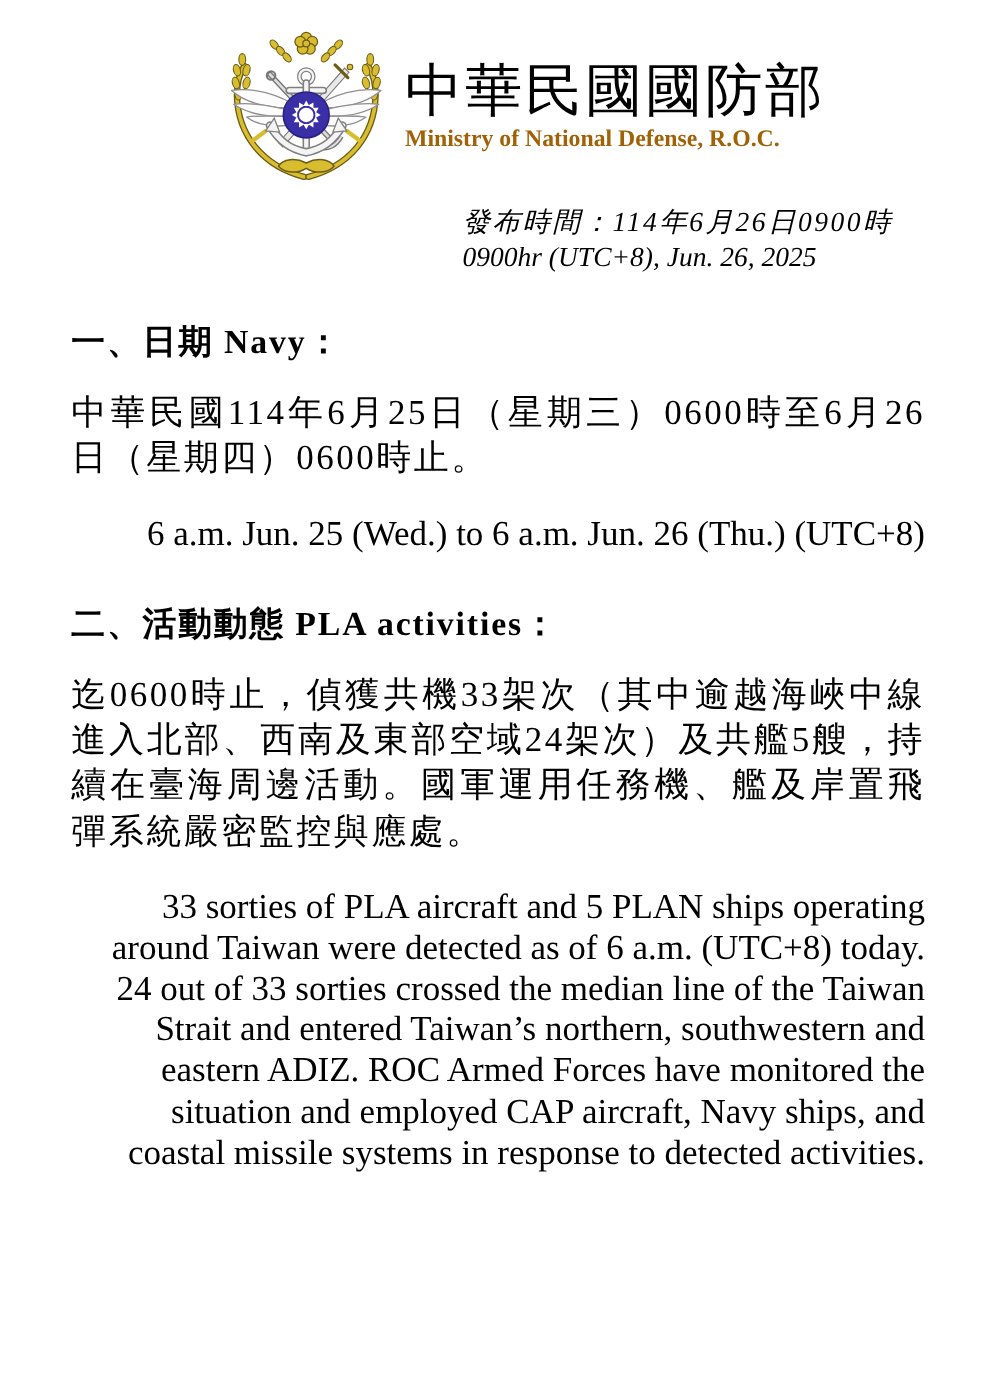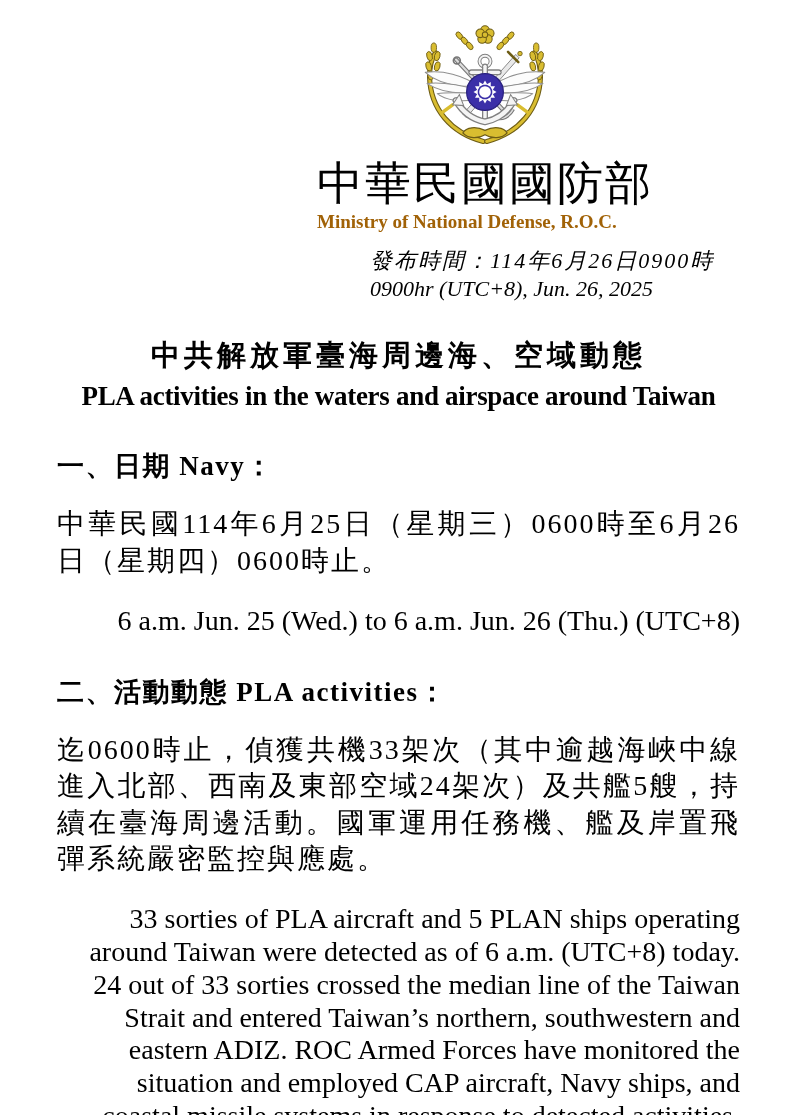--- a/index.html
+++ b/index.html
@@ -11,21 +11,20 @@
     color: #000000;
   }
   .page { width: 794px; height: 1115px; position: relative; }
 
   
   .header {
     display: flex;
     align-items: center;
     margin: 22px 0 0 176px;
     gap: 10px;
-    flex-direction: column;
   }
   .emblem { width: 138px; height: 128px; flex: 0 0 auto; }
   .org-zh {
     font-size: 46px;
     line-height: 1.05;
     letter-spacing: 2px;
     white-space: nowrap;
   }
   .org-en {
     font-size: 19px;
@@ -191,24 +190,20 @@
       <div class="org-en">Ministry of National Defense, R.O.C.</div>
     </div>
   </header>
 
   <div class="pubtime">
     <div class="pub-zh">發布時間：114年6月26日0900時</div>
     <div class="pub-en">0900hr (UTC+8), Jun. 26, 2025</div>
   </div>
 
   <main class="main">
-    <div class="title">
-      <div class="title-zh">中共解放軍臺海周邊海、空域動態</div>
-      <div class="title-en">PLA activities in the waters and airspace around Taiwan</div>
-    </div>
 
     <section>
       <h2 class="sec-heading">一、日期 Navy：</h2>
       <p class="para-zh">中華民國114年6月25日（星期三）0600時至6月26日（星期四）0600時止。</p>
       <p class="para-en">6 a.m. Jun. 25 (Wed.) to 6 a.m. Jun. 26 (Thu.) (UTC+8)</p>
     </section>
 
     <section>
       <h2 class="sec-heading">二、活動動態 PLA activities：</h2>
       <p class="para-zh">迄0600時止，偵獲共機33架次（其中逾越海峽中線進入北部、西南及東部空域24架次）及共艦5艘，持續在臺海周邊活動。國軍運用任務機、艦及岸置飛彈系統嚴密監控與應處。</p>

